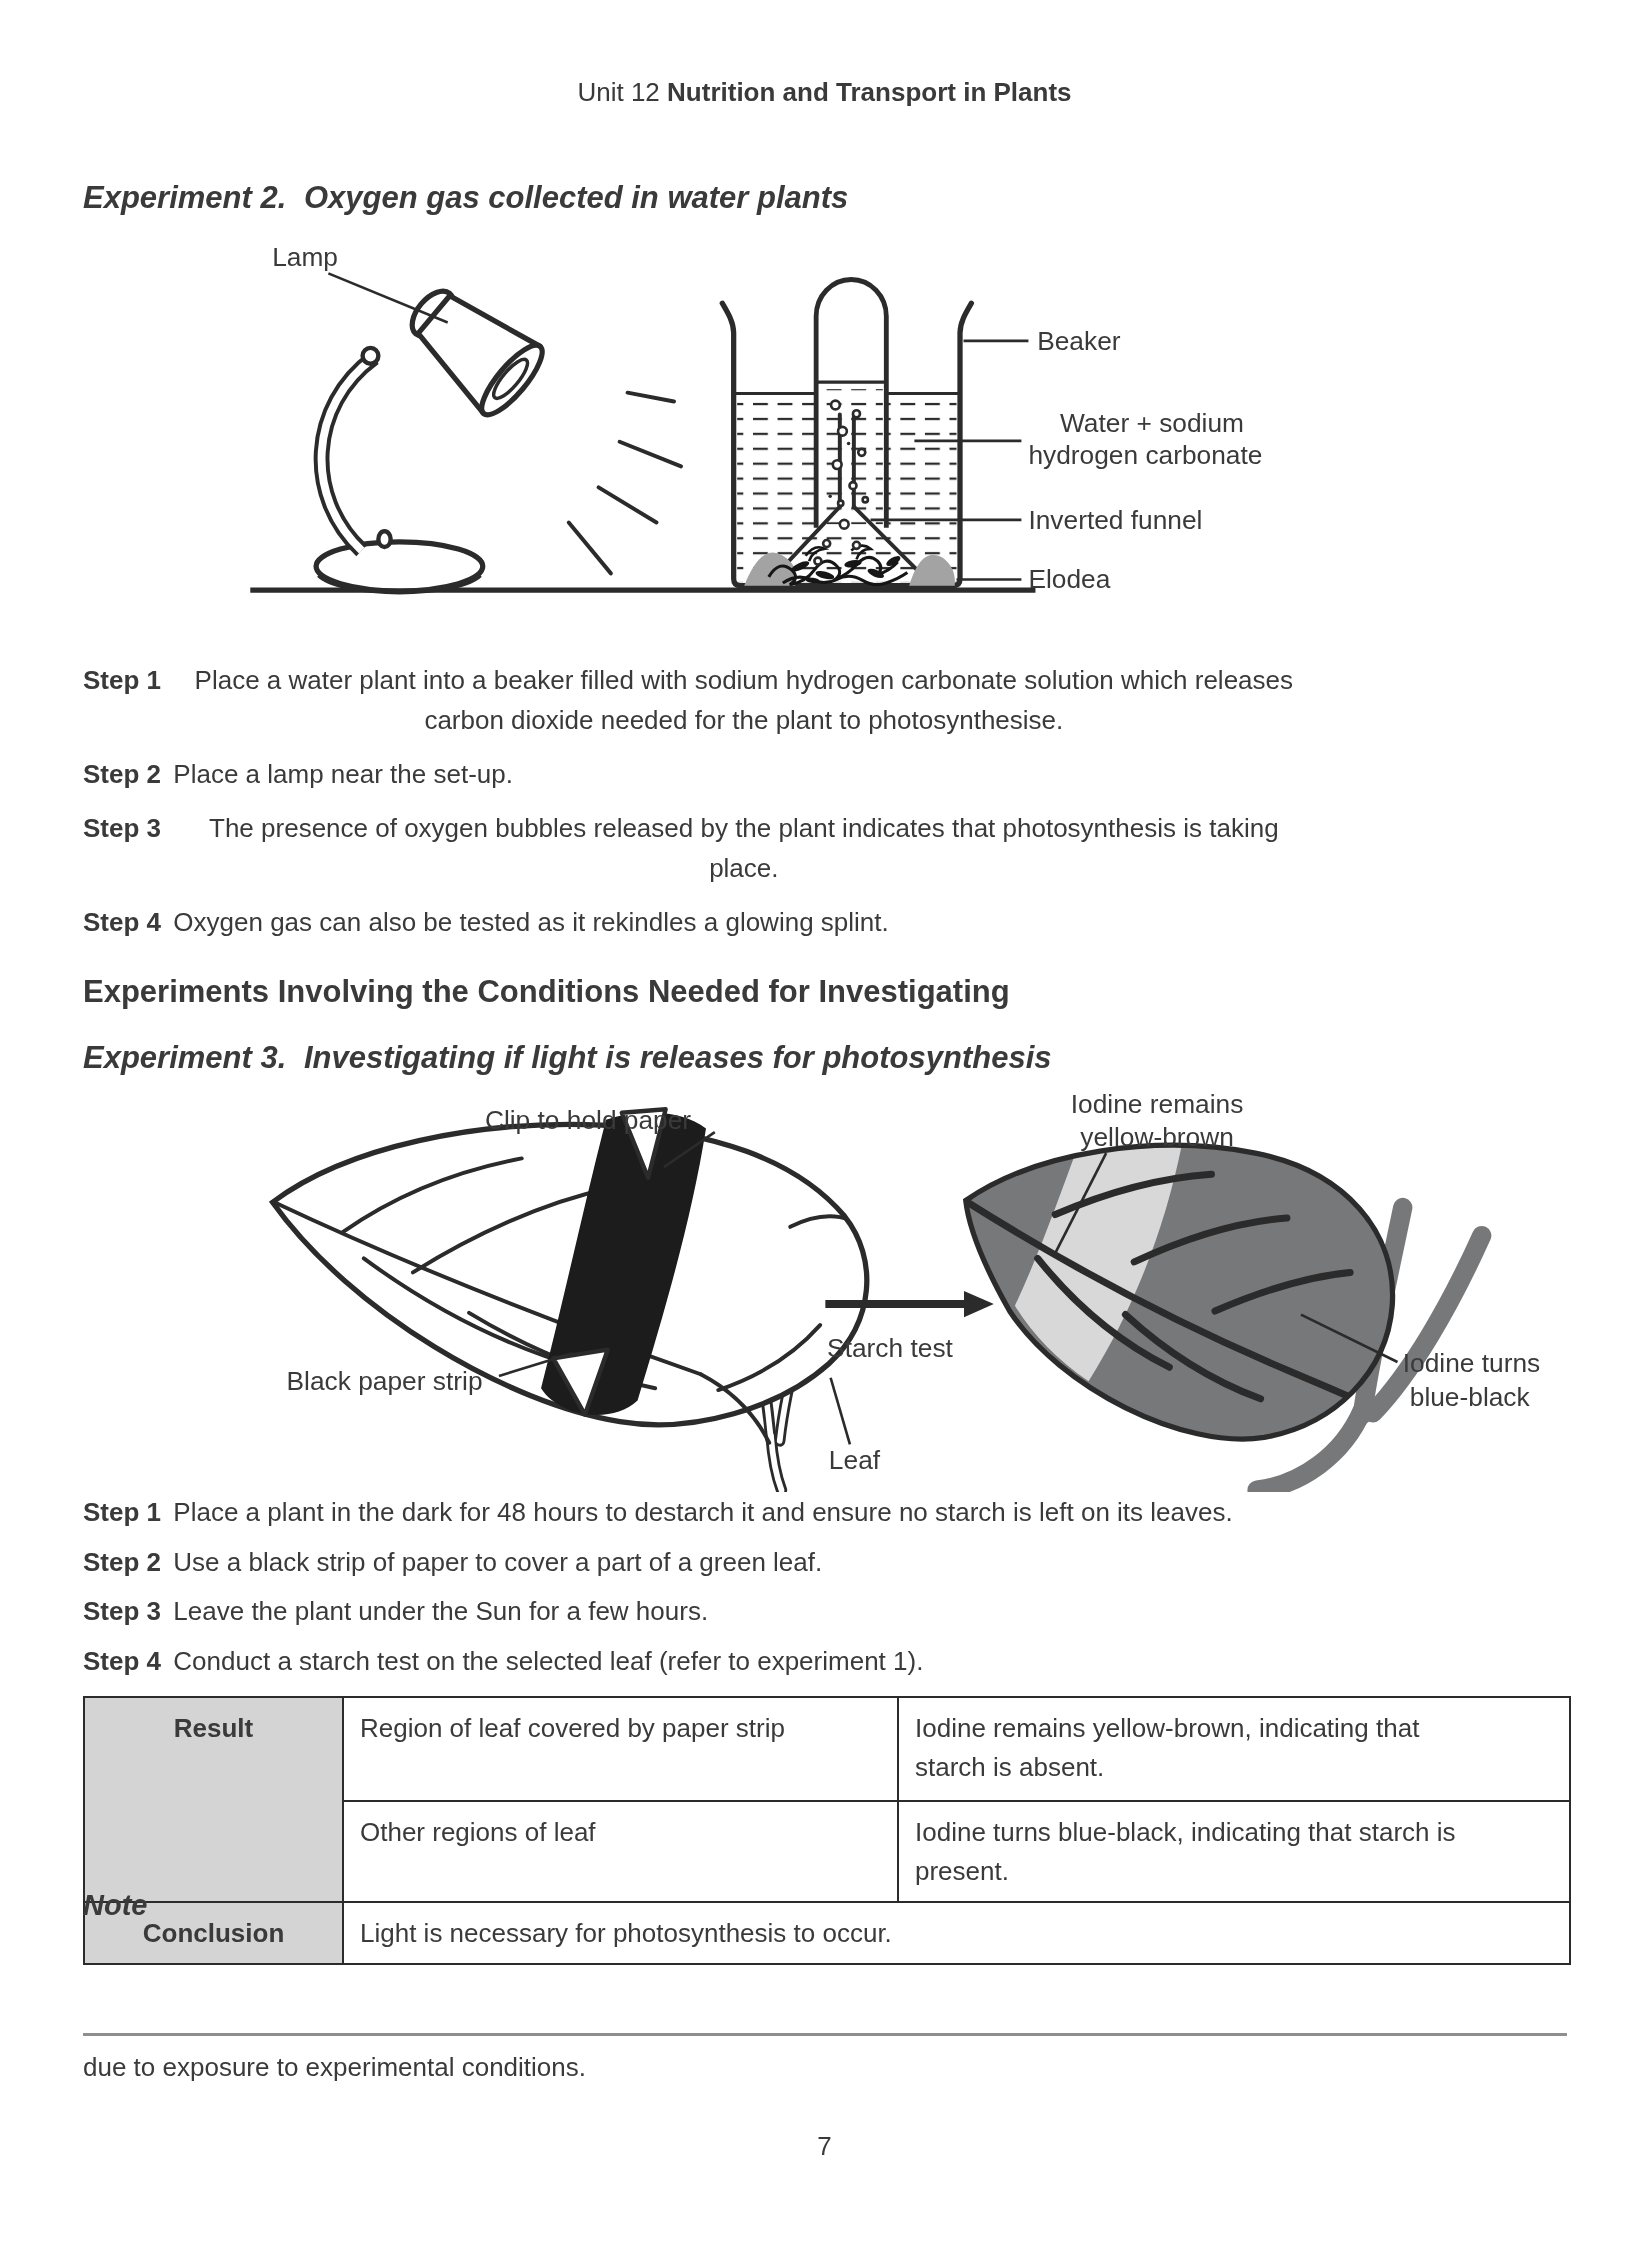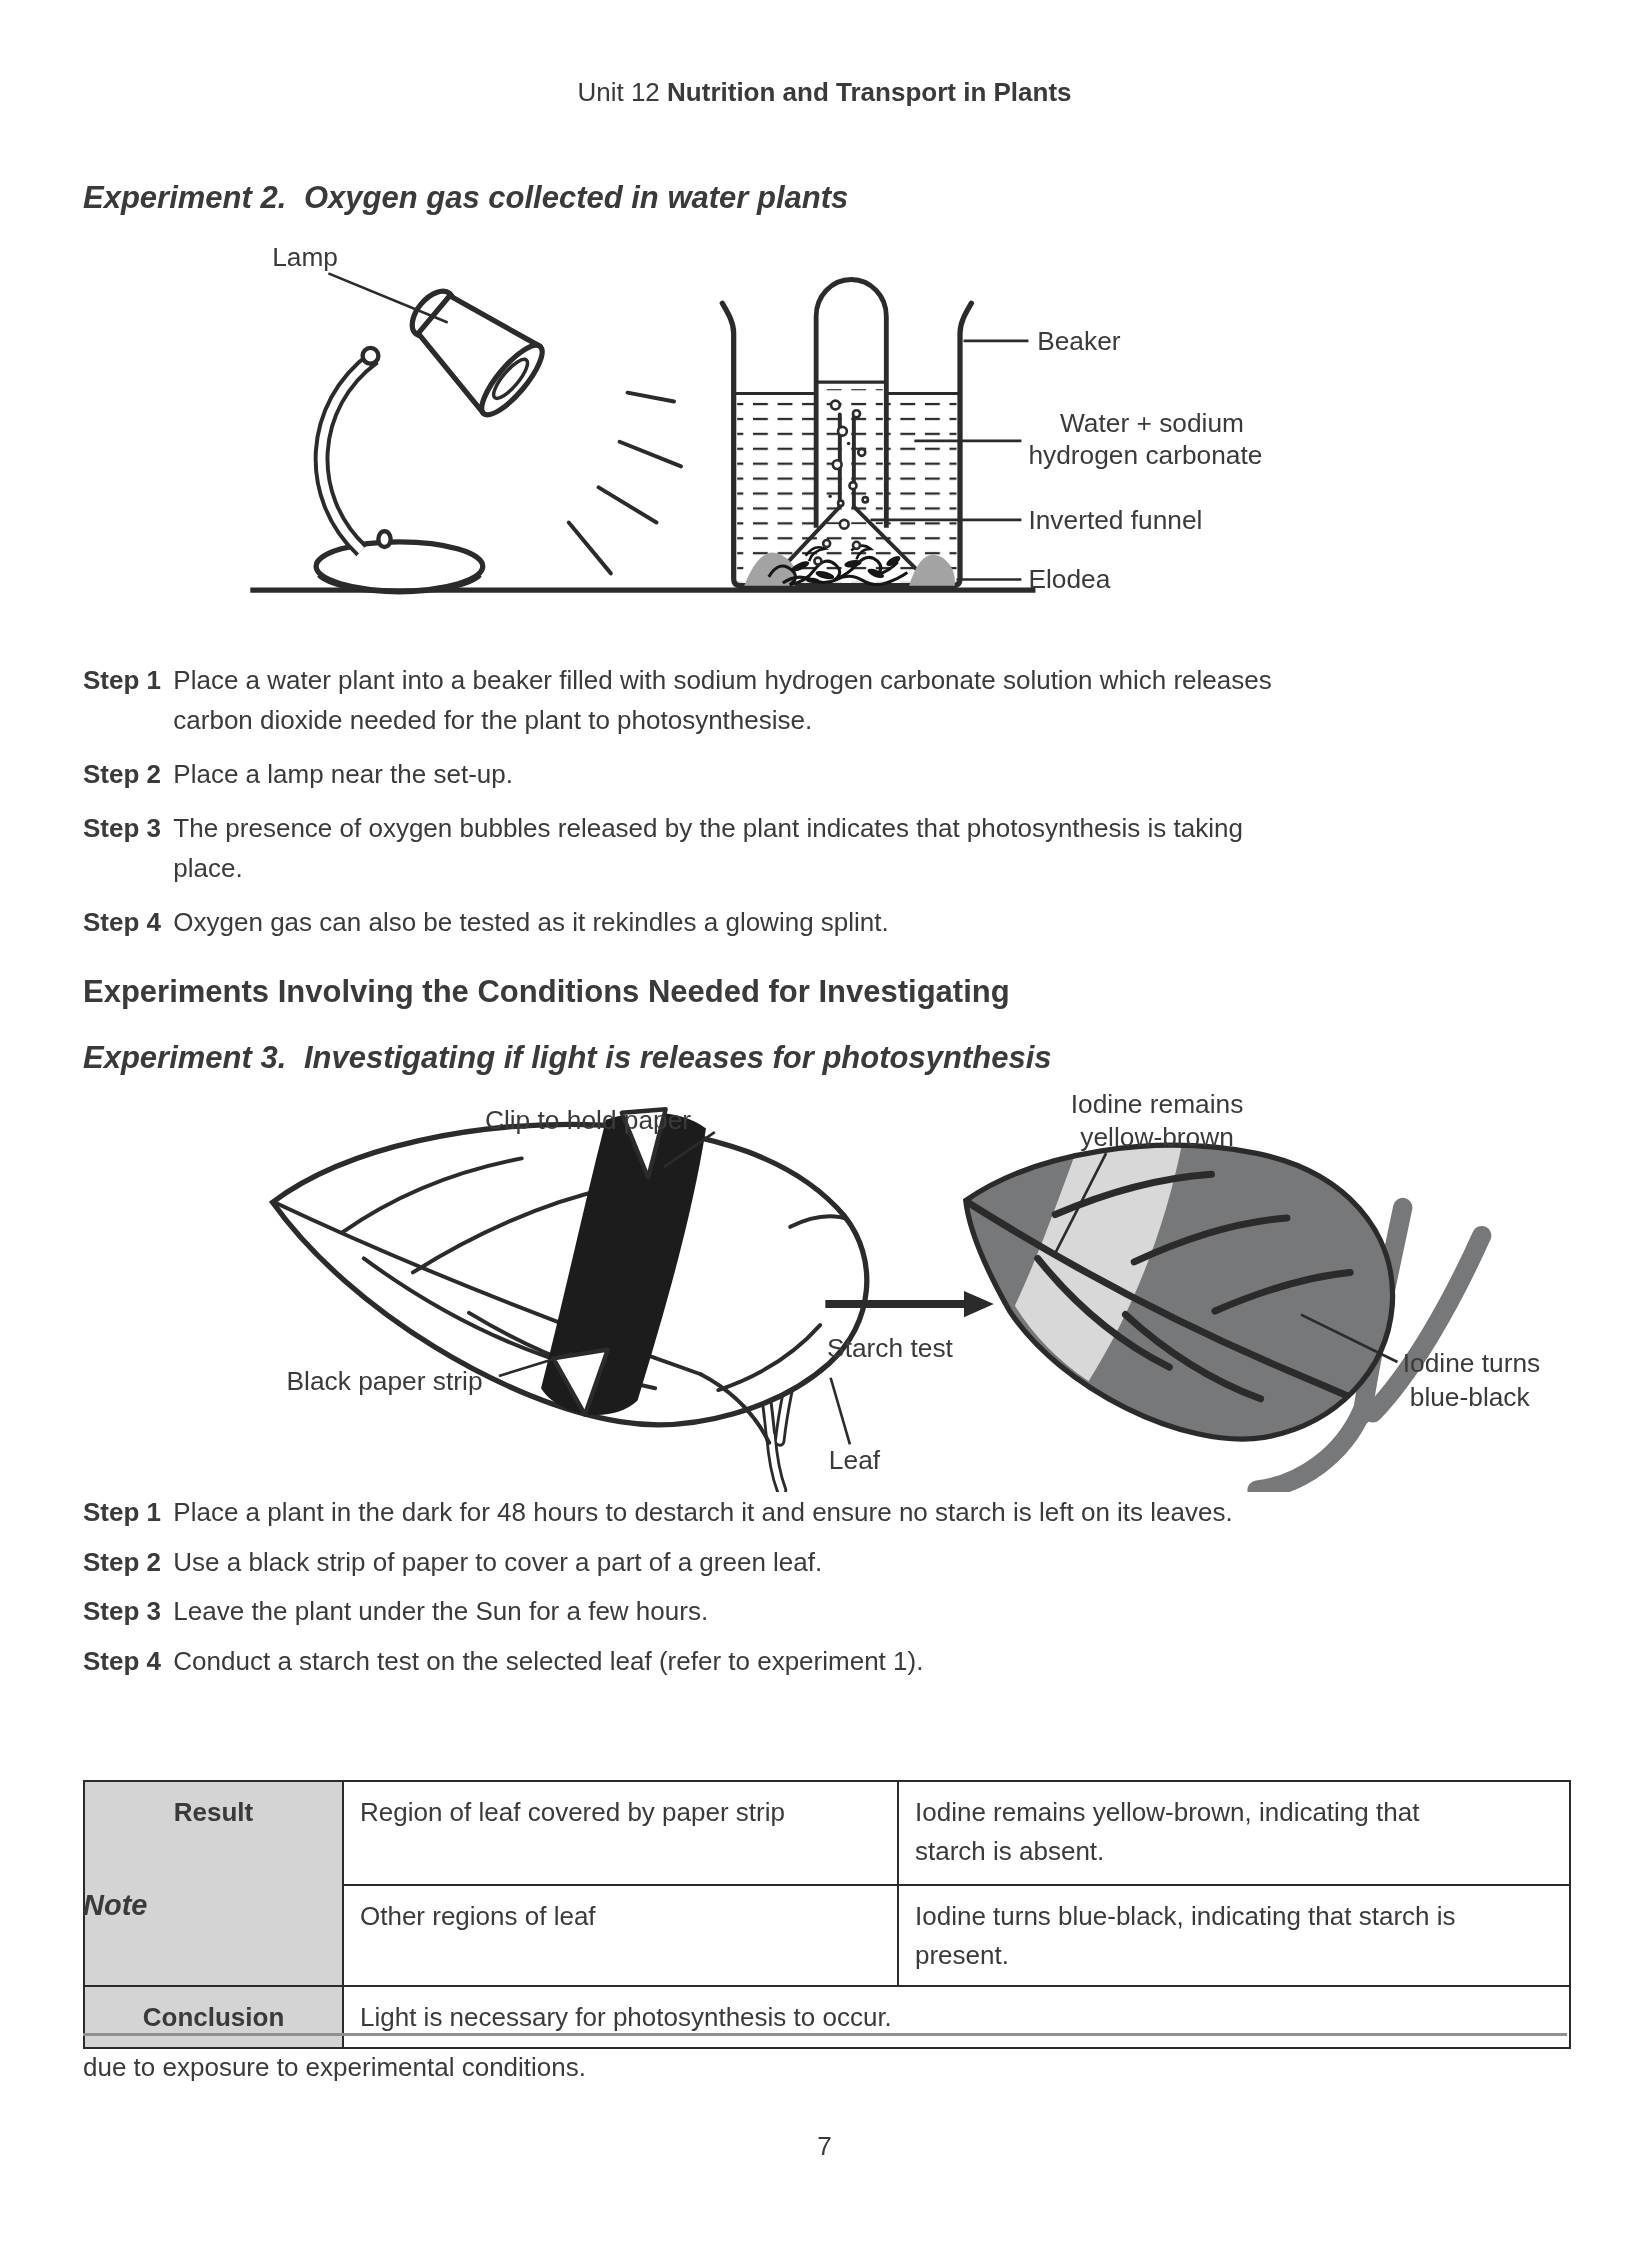--- a/index.html
+++ b/index.html
@@ -11,21 +11,21 @@
   body{
     width:1649px;height:2247px;background:#ffffff;position:relative;
     font-family:"Liberation Sans",sans-serif;color:var(--ink);
   }
   .abs{position:absolute;}
   .page-header{top:77px;left:0;width:100%;text-align:center;font-size:26px;}
   .page-header .bold{font-weight:700;}
   .exp-title{font-size:31px;font-weight:700;font-style:italic;white-space:nowrap;}
   .exp-title .exp-name{margin-left:17.6px;}
   .section-heading{font-size:31px;font-weight:700;white-space:nowrap;}
-  .steps{display:flex;flex-direction:column;gap:14px;font-size:26px;line-height:40px;}
+  .steps{display:flex;flex-direction:column;gap:14px;font-size:26px;line-height:40px;text-align:center;}
   .step{display:flex;align-items:flex-start;}
   .step-label{font-weight:700;min-width:77px;flex:none;margin-right:12.3px;}
   .steps-exp2 .step-text{max-width:1141px;}
   .steps-exp3 .step-text{max-width:1369px;}
   table.results{border-collapse:collapse;width:1485px;font-size:26px;line-height:39px;table-layout:fixed;}
   table.results td{border:2.6px solid var(--stroke);padding:10.5px 16px;vertical-align:top;}
   td.lbl{background:var(--table_label_bg);font-weight:700;text-align:center;}
   td.result-cell{padding-top:19.3px;}
   .cell-inner{max-width:549px;}
   .note-heading{font-size:29px;font-weight:700;font-style:italic;}
@@ -264,21 +264,21 @@
   <div class="step">
     <span class="step-label">Step 3</span>
     <span class="step-text">Leave the plant under the Sun for a few hours.</span>
   </div>
   <div class="step">
     <span class="step-label">Step 4</span>
     <span class="step-text">Conduct a starch test on the selected leaf (refer to experiment 1).</span>
   </div>
 </div>
 
-<table class="results abs" style="left:83px;top:1780px;">
+<table class="results abs" style="left:83px;top:1696px;">
   <colgroup>
       <col style="width:259px">
       <col style="width:555px">
       <col style="width:672px">
     </colgroup>
   <tbody>
     <tr style="height:104px;">
       <td class="lbl result-cell" rowspan="2">Result</td>
       <td>Region of leaf covered by paper strip</td>
       <td>

